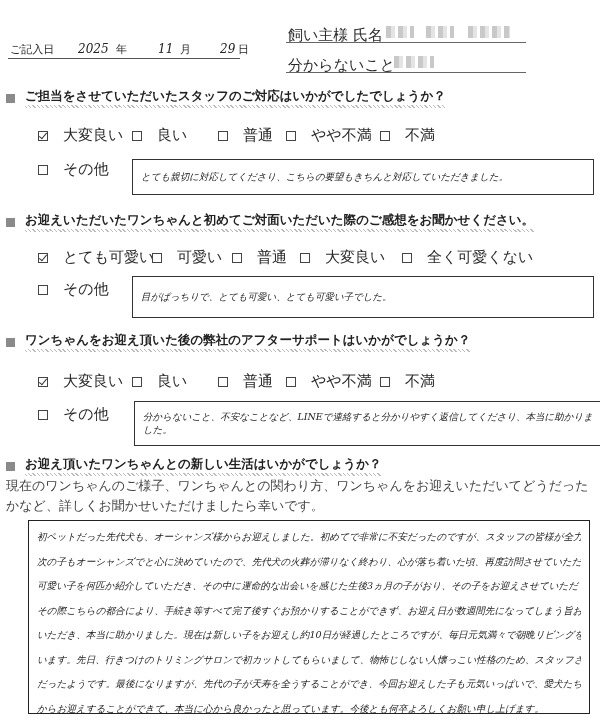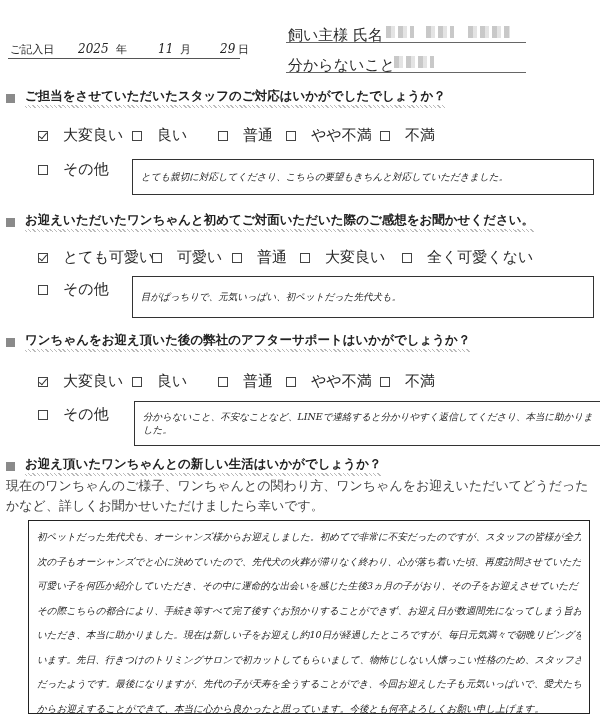--- a/index.html
+++ b/index.html
@@ -110,21 +110,21 @@
     <span>大変良い</span>
   </div>
 <div class="abs opt" style="left:402px;top:248px">
     <span class="cb"></span>
     <span>全く可愛くない</span>
   </div>
 <div class="abs opt" style="left:38px;top:280px">
     <span class="cb"></span>
     <span>その他</span>
   </div>
-<div class="abs other-box hand" style="left:132px;top:276px;width:462px;height:42px">目がぱっちりで、元気いっぱい、初ペットだった先代犬も。</div>
+<div class="abs other-box hand" style="left:132px;top:276px;width:462px;height:42px">目がぱっちりで、とても可愛い、とても可愛い子でした。</div>
 
 <div class="abs q-head" style="top:332px">
   <span class="sq"></span>
   <span class="txt">ワンちゃんをお迎え頂いた後の弊社のアフターサポートはいかがでしょうか？</span>
 </div>
 <div class="abs opt" style="left:38px;top:372px">
     <span class="cb on"></span>
     <span>大変良い</span>
   </div>
 <div class="abs opt" style="left:132px;top:372px">

